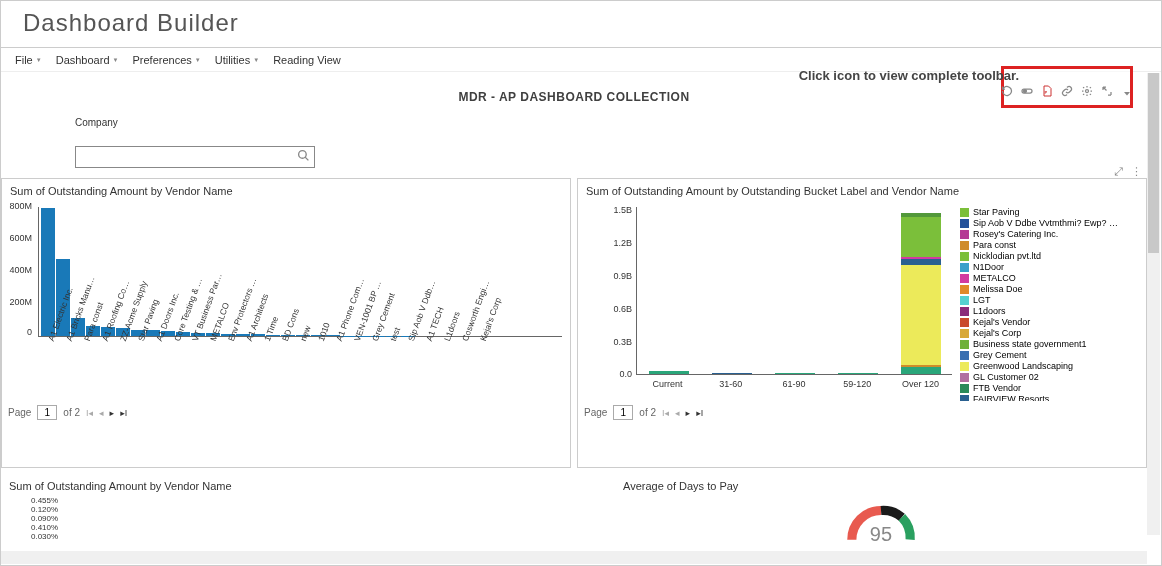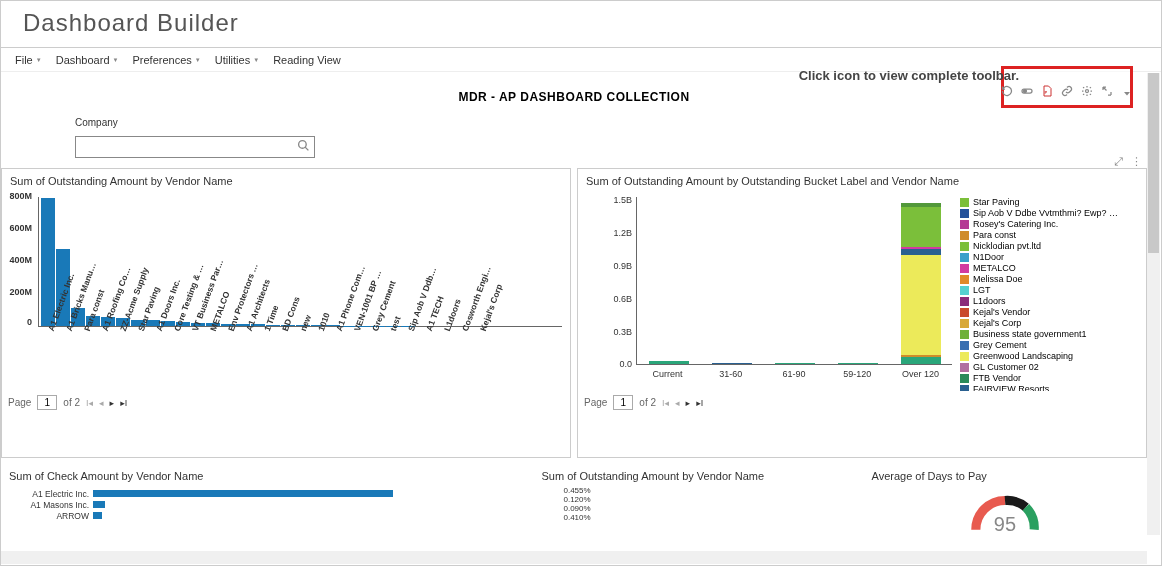--- a/index.html
+++ b/index.html
@@ -8,38 +8,38 @@
 .titlebar span { font-size: 24px; font-weight: 300; color: #555; letter-spacing: 1px; font-family: "Segoe UI Light", Arial; }
 .menubar { height: 24px; padding: 4px 8px; border-bottom: 1px solid #eee; display: flex; gap: 2px; font-size: 11px; color: #333; }
 .menubar .menu { padding: 2px 6px; cursor: pointer; display: flex; align-items: center; gap: 3px; }
 .menubar .menu .tri { font-size: 6px; color: #888; }
 .tooltip-callout { position: absolute; top: 67px; right: 142px; font-size: 13px; font-weight: 700; color: #444; z-index: 20; }
 .toolbar-frame { position: absolute; top: 65px; right: 28px; width: 132px; height: 42px; border: 3px solid #d22; background: rgba(255,255,255,0.6); z-index: 15; display: flex; align-items: flex-end; justify-content: center; gap: 8px; padding-bottom: 4px; }
 .toolbar-frame svg { width: 12px; height: 12px; }
 .toolbar-frame .ic { color: #888; cursor: pointer; }
 .content { position: absolute; top: 72px; left: 0; right: 14px; bottom: 0; overflow: hidden; }
 .dash-title-row { text-align: center; padding: 14px 0 6px; }
-.dash-title-row span { font-size: 12px; font-weight: 700; color: #000000; letter-spacing: .5px; }
+.dash-title-row span { font-size: 12px; font-weight: 700; color: #404040; letter-spacing: .5px; }
 .company-row { padding: 6px 74px 10px; }
-.company-row label { font-size: 10px; color: #333; display: block; margin-bottom: 8px; }
+.company-row label { font-size: 10px; color: #333; display: block; margin-bottom: 18px; }
 .company-row .inpwrap { width: 240px; height: 22px; border: 1px solid #888; display: flex; align-items: center; padding: 0 4px; }
 .company-row input { flex: 1; border: none; outline: none; font-size: 11px; }
 .panel { border: 1px solid #ccc; position: relative; }
 .panel-title { font-size: 11px; color: #333; padding: 6px 8px 4px; }
 .panel-top-right { position: absolute; top: -14px; right: 4px; display: flex; gap: 8px; color: #888; font-size: 11px; }
 .row1 { display: flex; gap: 6px; height: 290px; }
 .row1 .panel { flex: 1; }
 .row2 { display: flex; gap: 6px; margin-top: 6px; height: 90px; }
 .row2 .panel { border: none; }
 .pagination { font-size: 10px; color: #666; padding: 4px 6px; display: flex; align-items: center; gap: 6px; }
 .pagination input { width: 20px; height: 15px; font-size: 10px; text-align: center; border: 1px solid #aaa; }
 .pagination .nav { cursor: pointer; color: #aaa; font-size: 9px; }
 
 
-.chart1 { height: 200px; padding: 6px 8px 0 34px; position: relative; font-weight: bold; }
+.chart1 { height: 200px; padding: 6px 8px 0 34px; position: relative; }
 .chart1 .ylab { position: absolute; left: 0; font-size: 9px; color: #333; width: 30px; text-align: right; }
 .chart1 .plot { height: 130px; border-left: 1px solid #666; border-bottom: 1px solid #666; margin-left: 2px; display: flex; align-items: flex-end; gap: 1px; padding-left: 2px; }
 .chart1 .bar { width: 14px; background: #1979b8; }
 .chart1 .xlabels-rot { display: flex; gap: 3px; padding-left: 4px; margin-top: 2px; }
 .chart1 .xlab-rot { width: 15px; position: relative; height: 70px; }
 .chart1 .xlab-rot span { position: absolute; top: 0; left: 6px; transform: rotate(-70deg); transform-origin: left top; font-size: 8.5px; white-space: nowrap; color: #333; }
 
 
 .chart2 { height: 200px; padding: 6px 4px 0 34px; display: flex; }
 .chart2 .plotwrap { flex: 1; position: relative; margin-left: 24px; }
@@ -411,44 +411,28 @@
         <span>of 2</span>
         <span class="nav">I◂</span>
         <span class="nav">◂</span>
         <span class="nav" style="color:#333">▸</span>
         <span class="nav" style="color:#333">▸I</span>
       </div>
     </div>
   </div>
 
   <div class="row2">
-    <div class="panel" style="flex:1.3">
-      <div class="panel-title">Sum of Check Amount by Vendor Name</div>
-      <div class="hbar" id="hbar">
-          <div class="r">
-            <div class="lab">A1 Electric Inc.</div>
-            <div class="b" style="width: 300px;"></div>
-          </div>
-          <div class="r">
-            <div class="lab">A1 Masons Inc.</div>
-            <div class="b" style="width: 12px;"></div>
-          </div>
-          <div class="r">
-            <div class="lab">ARROW</div>
-            <div class="b" style="width: 9px;"></div>
-          </div>
-        </div>
-    </div>
     <div class="panel" style="flex:0.8">
       <div class="panel-title">Sum of Outstanding Amount by Vendor Name</div>
       <div class="mini-y" id="miniy">
           <div>0.455%</div>
           <div>0.120%</div>
           <div>0.090%</div>
           <div>0.410%</div>
+          <div>0.030%</div>
         </div>
     </div>
     <div class="panel" style="flex:0.7">
       <div class="panel-title">Average of Days to Pay</div>
       <div class="donut">
         <svg class="donut-svg" viewBox="0 0 100 60">
           <path d="M15 50 A35 35 0 0 1 50 15" fill="none" stroke="#e85a4f" stroke-width="11"></path>
           <path d="M50 15 A35 35 0 0 1 75 23" fill="none" stroke="#1a1a1a" stroke-width="11"></path>
           <path d="M75 23 A35 35 0 0 1 85 50" fill="none" stroke="#2aa060" stroke-width="11"></path>
           <text x="50" y="52" text-anchor="middle" font-size="24" fill="#888">95</text>

